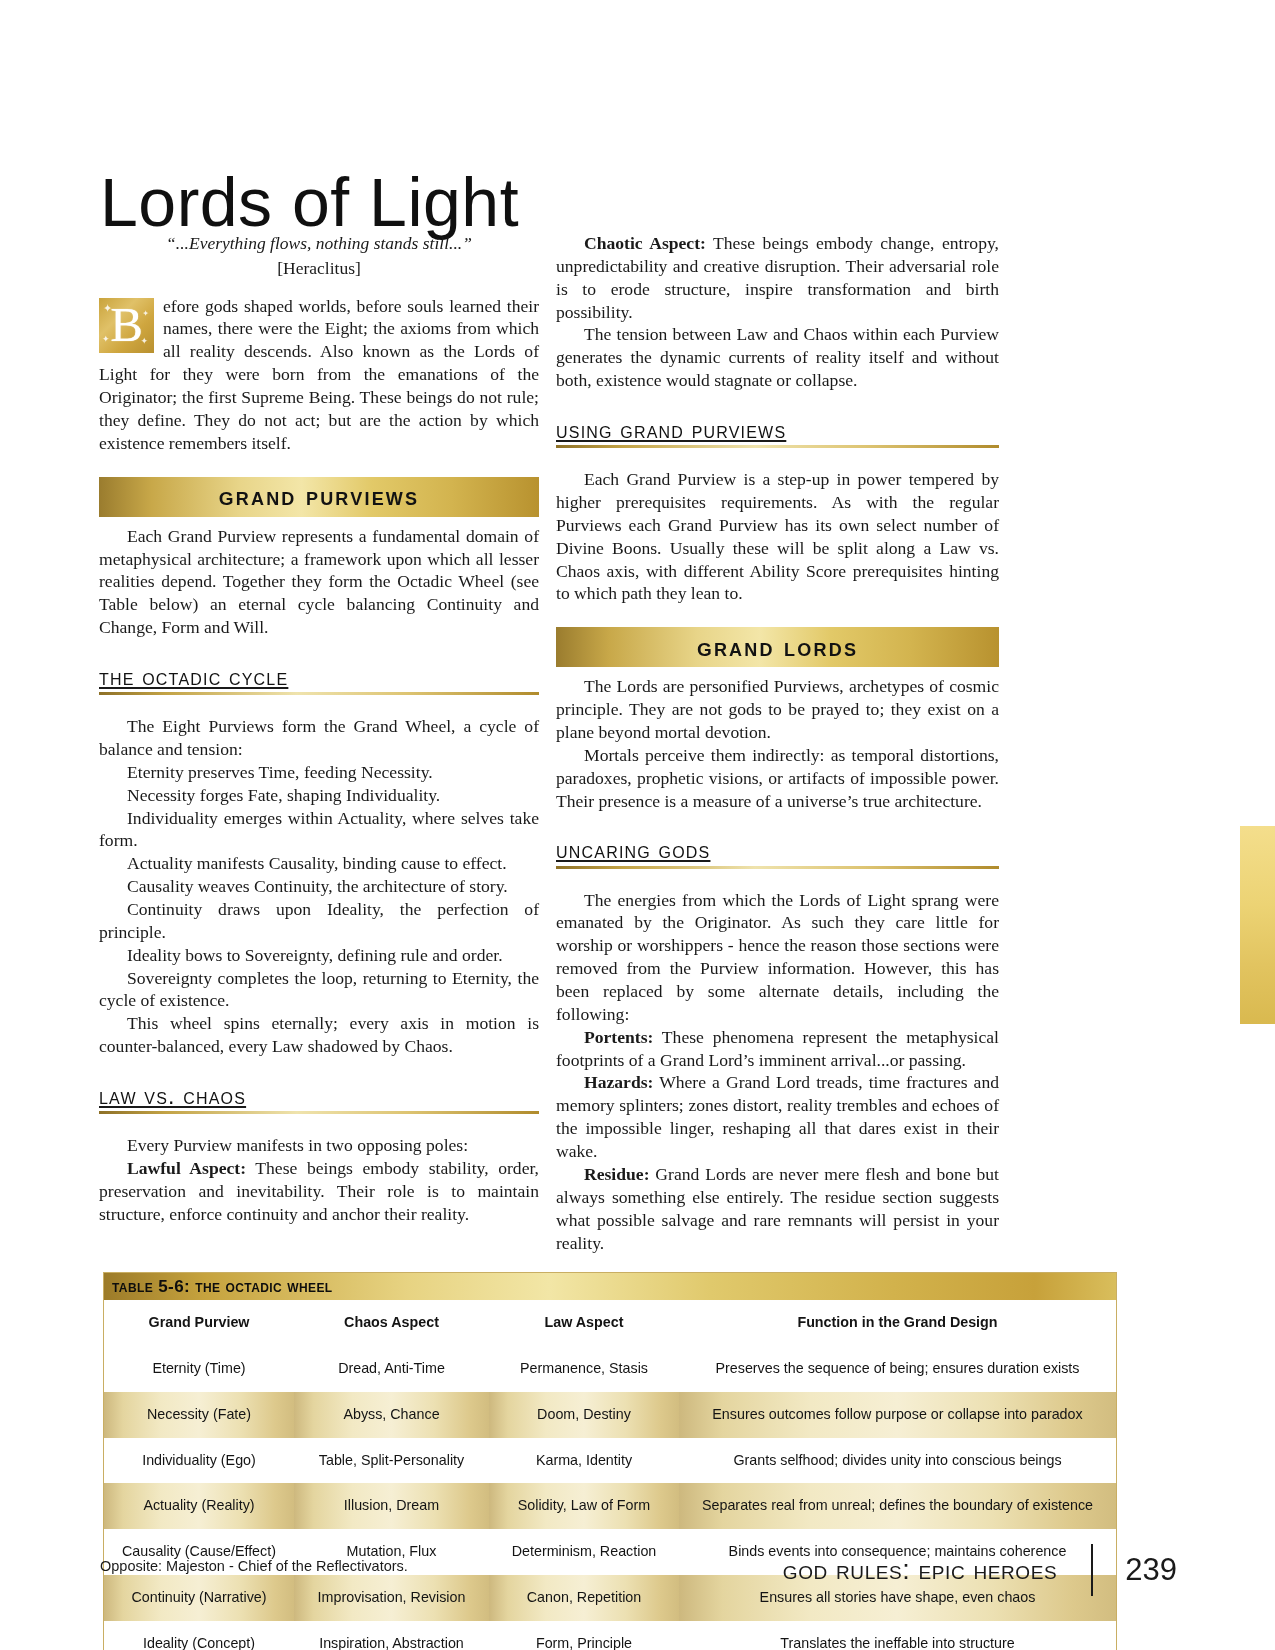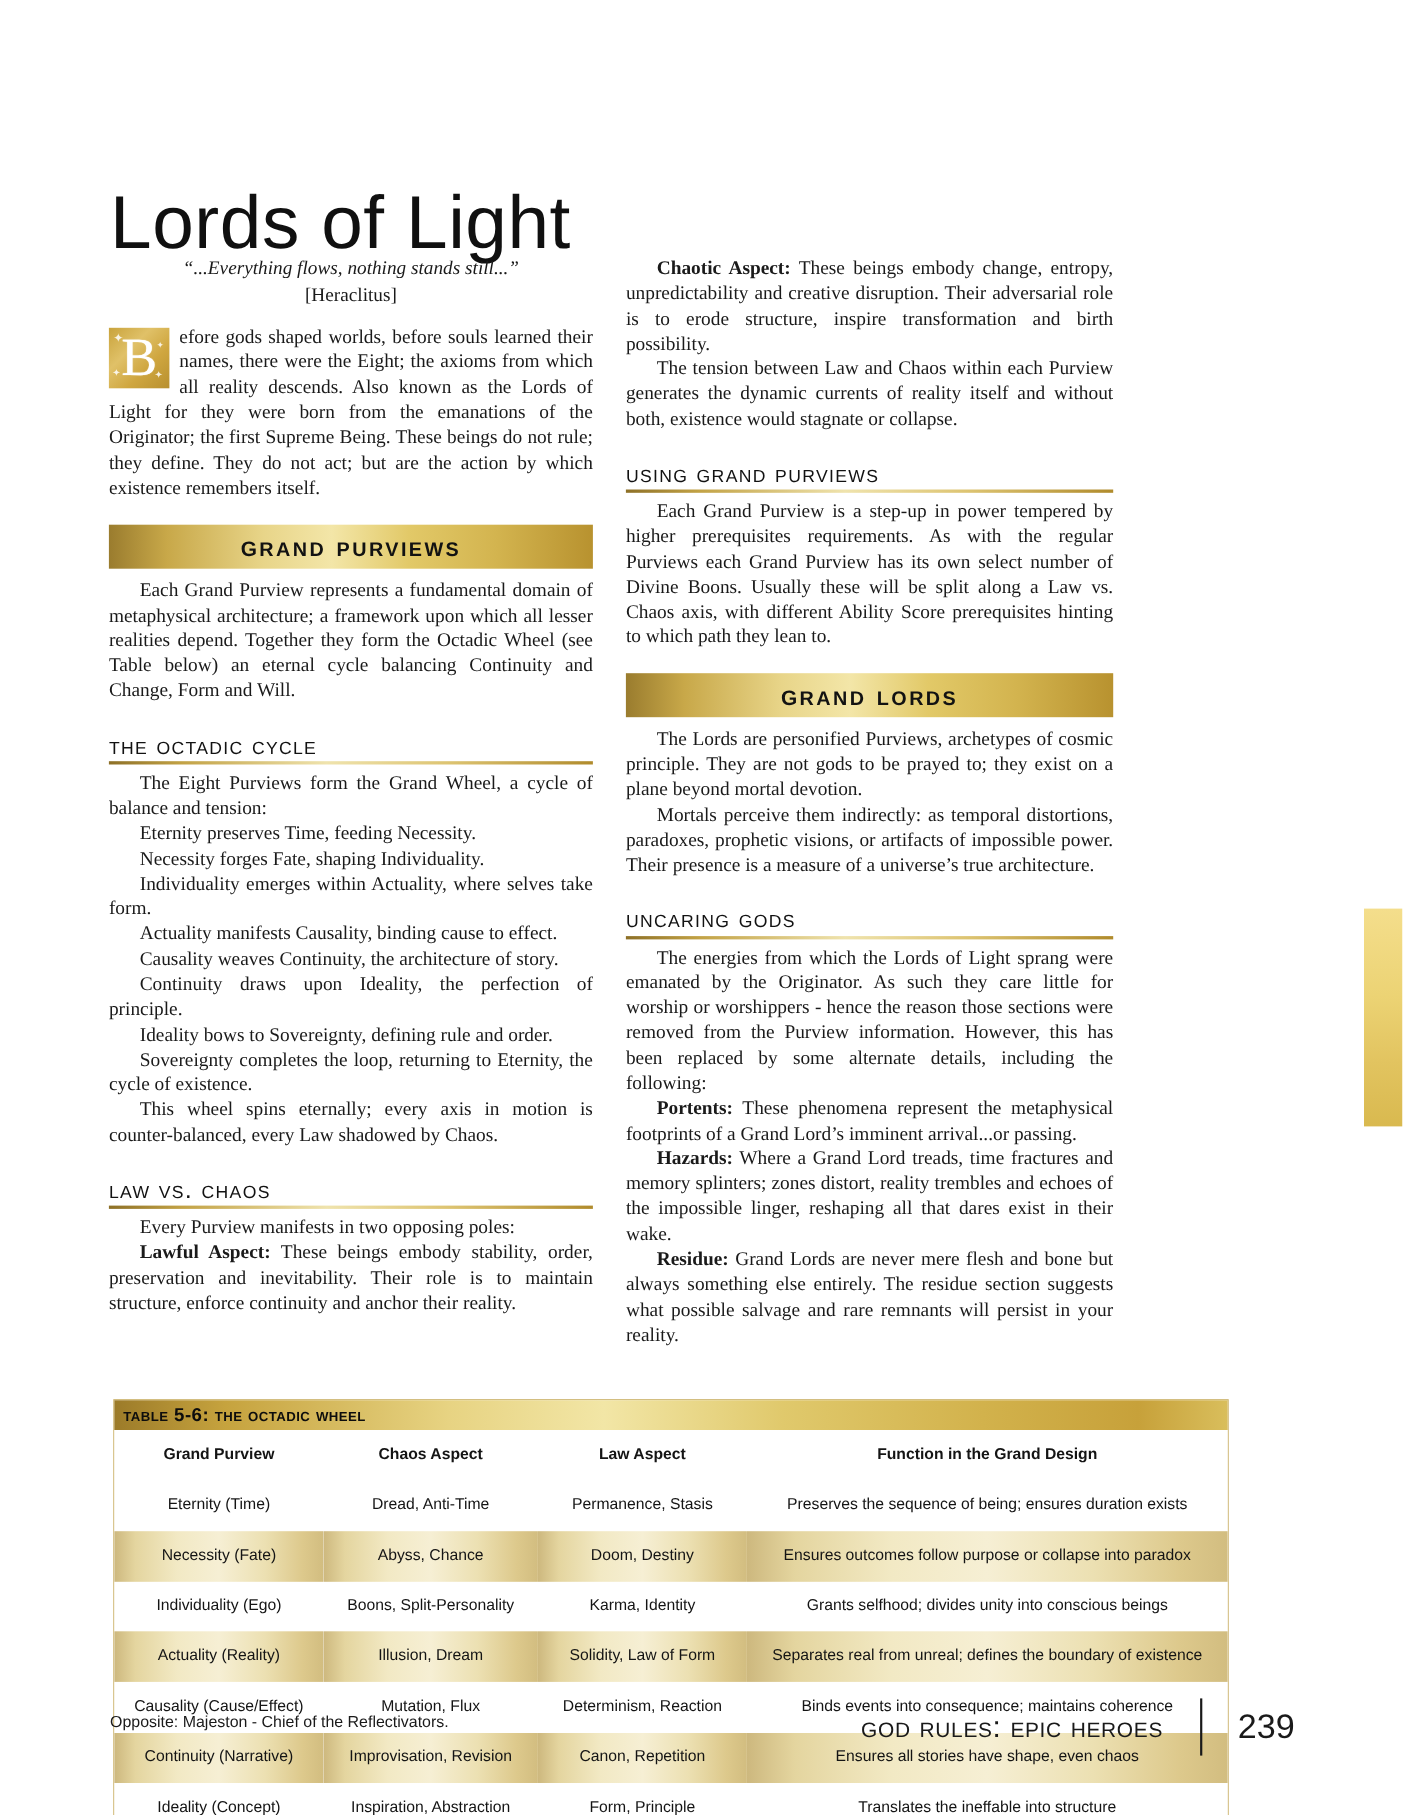--- a/index.html
+++ b/index.html
@@ -38,21 +38,21 @@
 
   
   .col-left {
     position: absolute;
     left: 99px;
     top: 232px;
     width: 440px;
   }
   .col-right {
     position: absolute;
-    left: 569px;
+    left: 556px;
     top: 232px;
     width: 443px;
   }
 
   
   .quote {
     font-style: italic;
     font-size: 17.5px;
     line-height: 1.35;
     text-align: center;
@@ -131,21 +131,22 @@
     font-weight: 700;
     letter-spacing: 2.2px;
     color: #121212;
     font-variant: small-caps;
     text-transform: lowercase;
   }
   .banner-text::first-letter { font-size: 27px; }
 
   
   .subhead {
-    margin: 26px 0 5px 0;
+    margin: 26px 0 20px 0;
+    text-decoration: underline;
   }
   .subhead-text {
     font-family: "Liberation Sans", sans-serif;
     font-size: 23px;
     font-weight: 400;
     letter-spacing: 1.2px;
     color: #121212;
     font-variant: small-caps;
     text-transform: lowercase;
     display: block;
@@ -381,21 +382,21 @@
           <td>Preserves the sequence of being; ensures duration exists</td>
         </tr>
         <tr class="alt">
           <td>Necessity (Fate)</td>
           <td>Abyss, Chance</td>
           <td>Doom, Destiny</td>
           <td>Ensures outcomes follow purpose or collapse into paradox</td>
         </tr>
         <tr>
           <td>Individuality (Ego)</td>
-          <td>Boons, Split-Personality</td>
+          <td>Table, Split-Personality</td>
           <td>Karma, Identity</td>
           <td>Grants selfhood; divides unity into conscious beings</td>
         </tr>
         <tr class="alt">
           <td>Actuality (Reality)</td>
           <td>Illusion, Dream</td>
           <td>Solidity, Law of Form</td>
           <td>Separates real from unreal; defines the boundary of existence</td>
         </tr>
         <tr>

